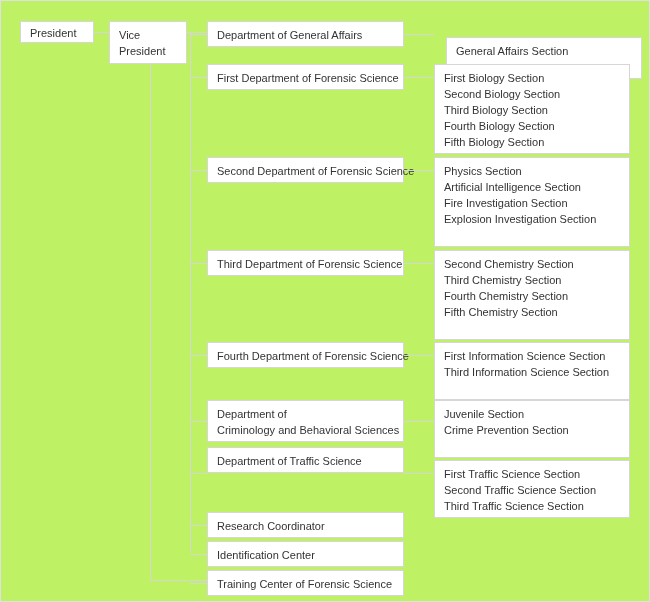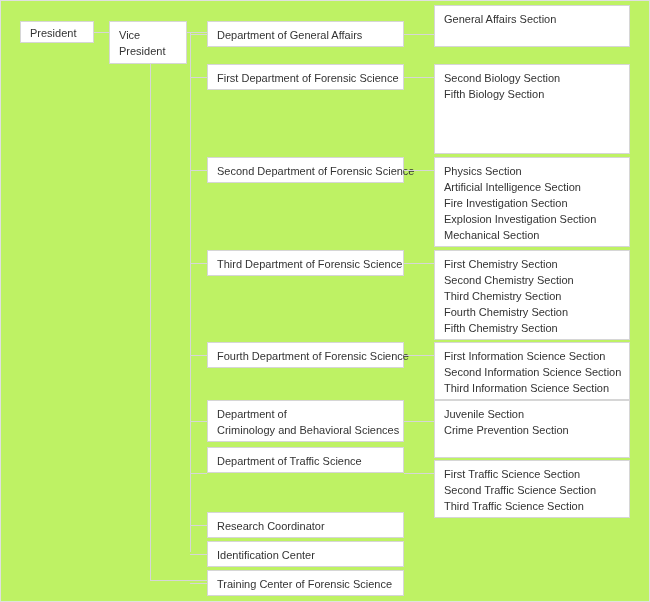--- a/index.html
+++ b/index.html
@@ -63,56 +63,56 @@
   <div class="connector v" style="left:149px; top:63px; height:517px;"></div>
   <div class="connector h" style="left:149px; top:579px; width:57px;"></div>
 
   <div class="connector h" style="left:186px; top:31px; width:20px;"></div>
   <div class="connector v" style="left:189px; top:31px; height:520px;"></div>
 
   <div id="nodes-layer">
       <div class="node dept" style="top: 20px; height: 26px;">
         <span class="line">Department of General Affairs</span>
       </div>
-      <div class="node sect" style="top: 4px; height: 42px;">
+      <div class="node sect" style="top: 36px; height: 42px; margin-left: 12px;">
         <span class="line">General Affairs Section</span>
       </div>
       <div class="node dept" style="top: 63px; height: 26px;">
         <span class="line">First Department of Forensic Science</span>
       </div>
       <div class="node sect" style="top: 63px; height: 90px;">
+        <span class="line">First Biology Section</span>
         <span class="line">Second Biology Section</span>
+        <span class="line">Third Biology Section</span>
+        <span class="line">Fourth Biology Section</span>
         <span class="line">Fifth Biology Section</span>
       </div>
       <div class="node dept" style="top: 156px; height: 26px;">
         <span class="line">Second Department of Forensic Science</span>
       </div>
       <div class="node sect" style="top: 156px; height: 90px;">
         <span class="line">Physics Section</span>
         <span class="line">Artificial Intelligence Section</span>
         <span class="line">Fire Investigation Section</span>
         <span class="line">Explosion Investigation Section</span>
-        <span class="line">Mechanical Section</span>
       </div>
       <div class="node dept" style="top: 249px; height: 26px;">
         <span class="line">Third Department of Forensic Science</span>
       </div>
       <div class="node sect" style="top: 249px; height: 90px;">
-        <span class="line">First Chemistry Section</span>
         <span class="line">Second Chemistry Section</span>
         <span class="line">Third Chemistry Section</span>
         <span class="line">Fourth Chemistry Section</span>
         <span class="line">Fifth Chemistry Section</span>
       </div>
       <div class="node dept" style="top: 341px; height: 26px;">
         <span class="line">Fourth Department of Forensic Science</span>
       </div>
       <div class="node sect" style="top: 341px; height: 58px;">
         <span class="line">First Information Science Section</span>
-        <span class="line">Second Information Science Section</span>
         <span class="line">Third Information Science Section</span>
       </div>
       <div class="node dept" style="top: 399px; height: 42px;">
         <span class="line">Department of</span>
         <span class="line">Criminology and Behavioral Sciences</span>
       </div>
       <div class="node sect" style="top: 399px; height: 58px;">
         <span class="line">Juvenile Section</span>
         <span class="line">Crime Prevention Section</span>
       </div>

